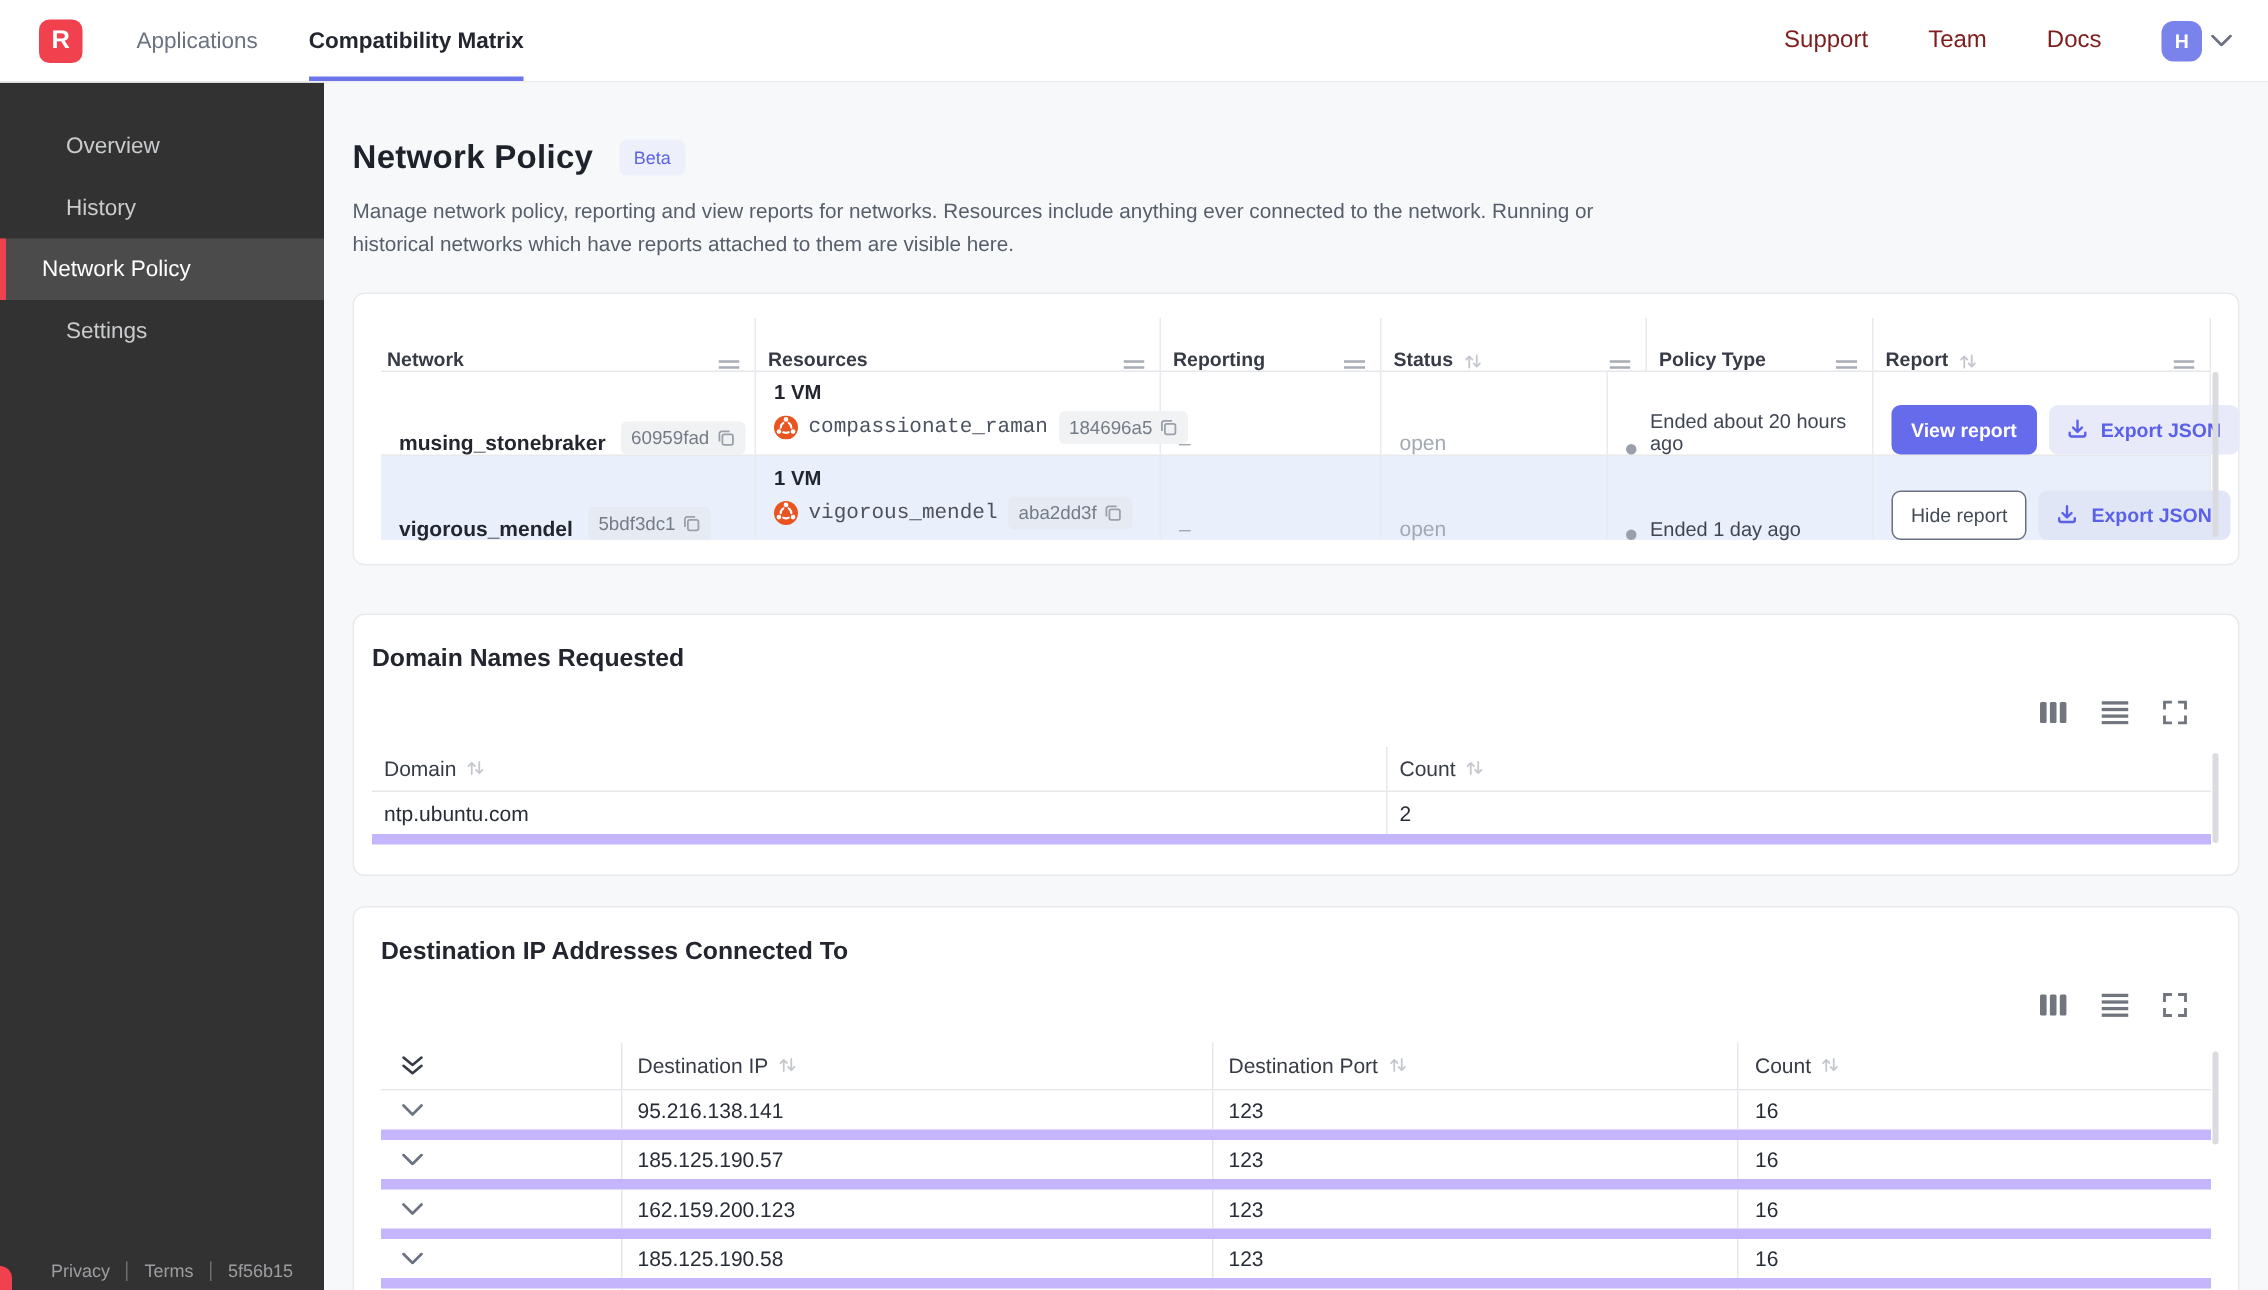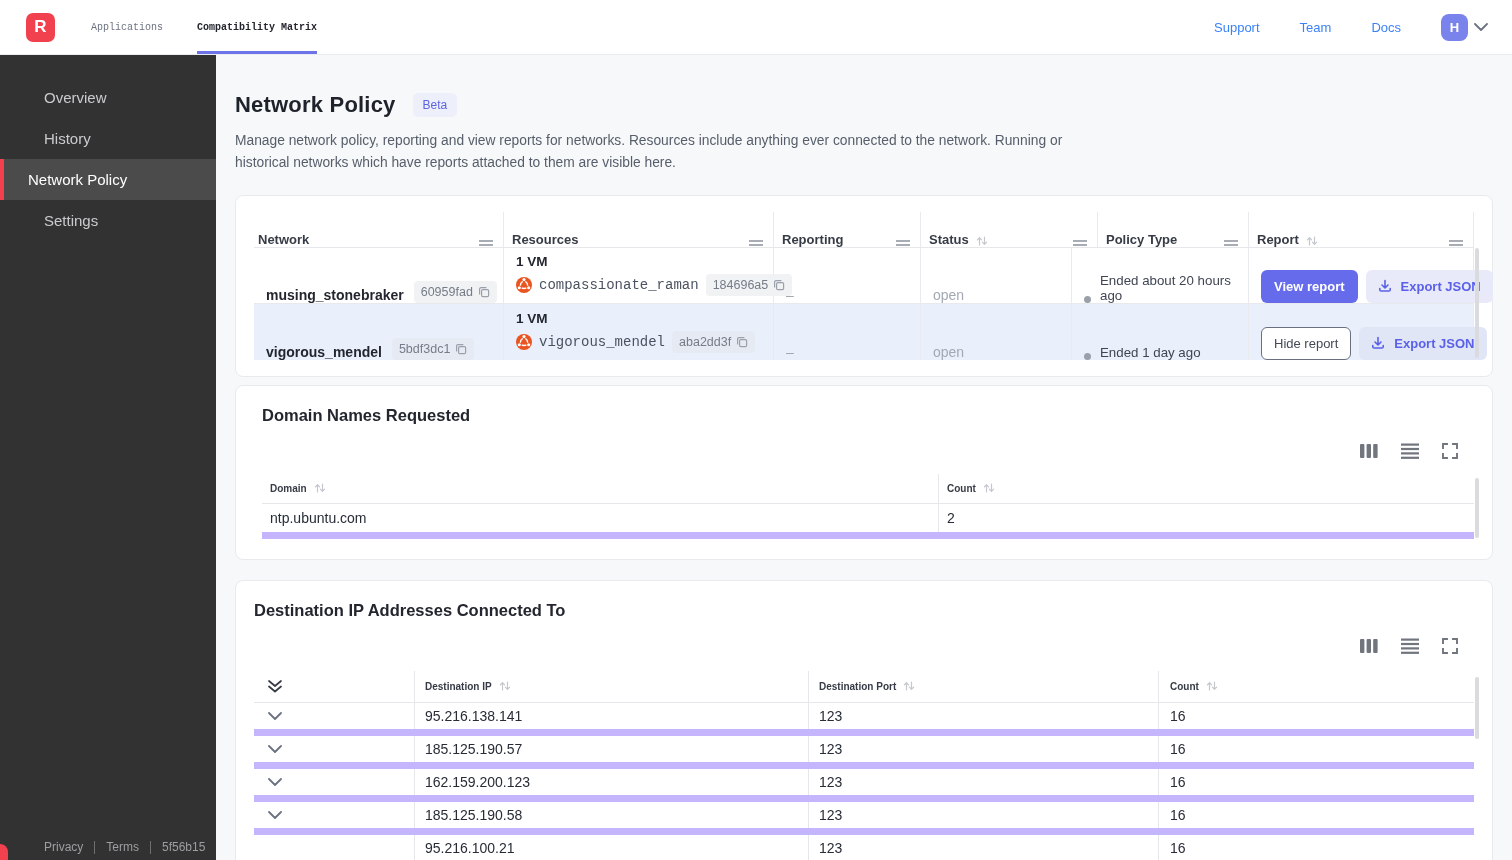--- a/index.html
+++ b/index.html
@@ -7,52 +7,52 @@
     font-family:"Liberation Sans", sans-serif; color:#2b303b; }
 
   
   .navbar { height:55px; background:#fff; border-bottom:1px solid #ebecef;
     display:flex; align-items:stretch; position:relative; z-index:5; }
   .logo { width:29px; height:29px; background:#f2414e; border-radius:7px; color:#fff;
     font-weight:bold; font-size:17px; display:flex; align-items:center; justify-content:center;
     align-self:center; margin-left:26px; }
   .nav-tabs { display:flex; margin-left:36px; }
   .nav-tab { display:flex; align-items:center; padding:3px 0 0 0; margin-right:34px;
-    font-size:10px; color:#6b7280; border-bottom:3px solid transparent; cursor:default;font-family:Liberation Mono, monospace; }
+    font-size:15px; color:#6b7280; border-bottom:3px solid transparent; cursor:default; }
   .nav-tab.active { color:#23262e; font-weight:bold; border-bottom-color:#6d74e9; }
   .nav-right { margin-left:auto; display:flex; align-items:center; margin-right:24px; }
-  .nav-link { font-size:13px; color:#3b82f6; margin-right:40px;text-align:right; }
+  .nav-link { font-size:16px; color:#7f1d1d; margin-right:40px;text-align:right; }
   .avatar { width:27px; height:27px; border-radius:8px; background:#7a82eb; color:#fff;
     font-size:13px; font-weight:bold; display:flex; align-items:center; justify-content:center; }
   .nav-caret { margin-left:6px; color:#6b7280; display:flex; }
 
   
   .shell { display:flex; height:805px; }
   .sidebar { width:216px; background:#323232; position:relative; flex:none; }
   .side-nav { padding-top:22px; }
   .side-item { height:41px; display:flex; align-items:center; padding-left:40px;
     color:#c9cbcd; font-size:15px; border-left:4px solid transparent; }
   .side-item.active { background:#4b4b4b; color:#fff; border-left-color:#f2414e; padding-left:24px; }
-  .side-footer { position:absolute; bottom:6px; left:44px; display:flex; align-items:center;
+  .side-footer { position:absolute; bottom:6px; left:34px; display:flex; align-items:center;
     color:#9c9ea1; font-size:12px; }
   .side-footer .sf { display:flex; align-items:center; }
   .side-footer .sf + .sf { border-left:1px solid #6f6f6f; margin-left:11px; padding-left:11px; height:13px; }
   .chat-notch { position:absolute; left:-8px; bottom:-8px; width:16px; height:24px;
     background:#f2414e; border-radius:9px; }
 
   .main { flex:1; padding:37px 19px 0 19px; overflow:hidden; }
   .page-head { display:flex; align-items:center; }
   .page-title { font-size:22px; font-weight:bold; color:#1e222b; letter-spacing:.2px; }
   .beta-badge { margin-left:17px; background:#edeffb; color:#5d64e2; font-size:12px;
     padding:5px 10px; border-radius:5px; }
   .page-desc { margin-top:12px; max-width:880px; font-size:13.8px; line-height:1.58; color:#565e6b; }
 
   .card { background:#fff; border:1px solid #e9eaee; border-radius:8px; position:relative; }
   .card1 { margin-top:21px; padding:16px 18px 16px 18px; }
-  .card2 { margin-top:8px; padding:16px 18px 20px 26px; }
+  .card2 { margin-top:32px; padding:16px 18px 20px 12px; }
   .card3 { margin-top:20px; padding:16px 18px 20px 18px; height:600px; }
   .card-title { font-size:16.5px; font-weight:bold; color:#23262e; padding-top:4px; }
   .card-tools { display:flex; justify-content:flex-end; gap:23px; margin:18px 16px 0 0; color:#70757e; }
   .tool { display:flex; cursor:pointer; }
 
   
   .ntable { width:100%; }
   .nrow { display:flex; }
   .ncell { border-right:1px solid #e9eaee; display:flex; align-items:flex-end; min-width:0; }
   .c-network { width:250px; } .c-res { width:270px; } .c-rep { width:147px; }
@@ -86,21 +86,21 @@
   .btn-outline { background:#fff; color:#434a56; padding:8px 12px; border:1px solid #697080; }
   .btn-soft { background:#e8eafa; color:#5a61e8; font-weight:bold; padding:9px 12px; border:none; gap:9px; }
   .row-selected .btn-soft { background:#e0e6f6; }
   .vscroll { position:absolute; width:4px; background:#d9dbdf; border-radius:2px; right:13px; }
   .vs1 { top:52px; height:110px; } .vs2 { top:92px; height:60px; } .vs3 { top:96px; height:62px; }
 
   
   .stable { margin-top:15px; width:100%; }
   .srow { display:flex; }
   .shead { height:30px; border-bottom:1px solid #e5e7eb; }
-  .shead .scell { font-size:10px; font-weight:bold; color:#363b45; }
+  .shead .scell { font-size:14px; font-weight:normal; color:#363b45; }
   .scell { display:flex; align-items:center; padding-left:8px; min-width:0; }
   .sbody { height:35px; border-bottom:7px solid #c4b5fd; font-size:14px; color:#272c36; }
   .divL { border-left:1px solid #e5e7eb; }
   .col-domain { width:676px; } .col-dcount { flex:1; }
   .col-exp { width:160px; padding-left:14px !important; color:#6b7280; }
   .col-ip { width:394px; padding-left:10px !important; } .col-port { width:350px; padding-left:10px !important; }
   .col-cnt { flex:1; padding-left:11px !important; }
   .prow { height:33px; }
   svg { display:block; }
 </style>

